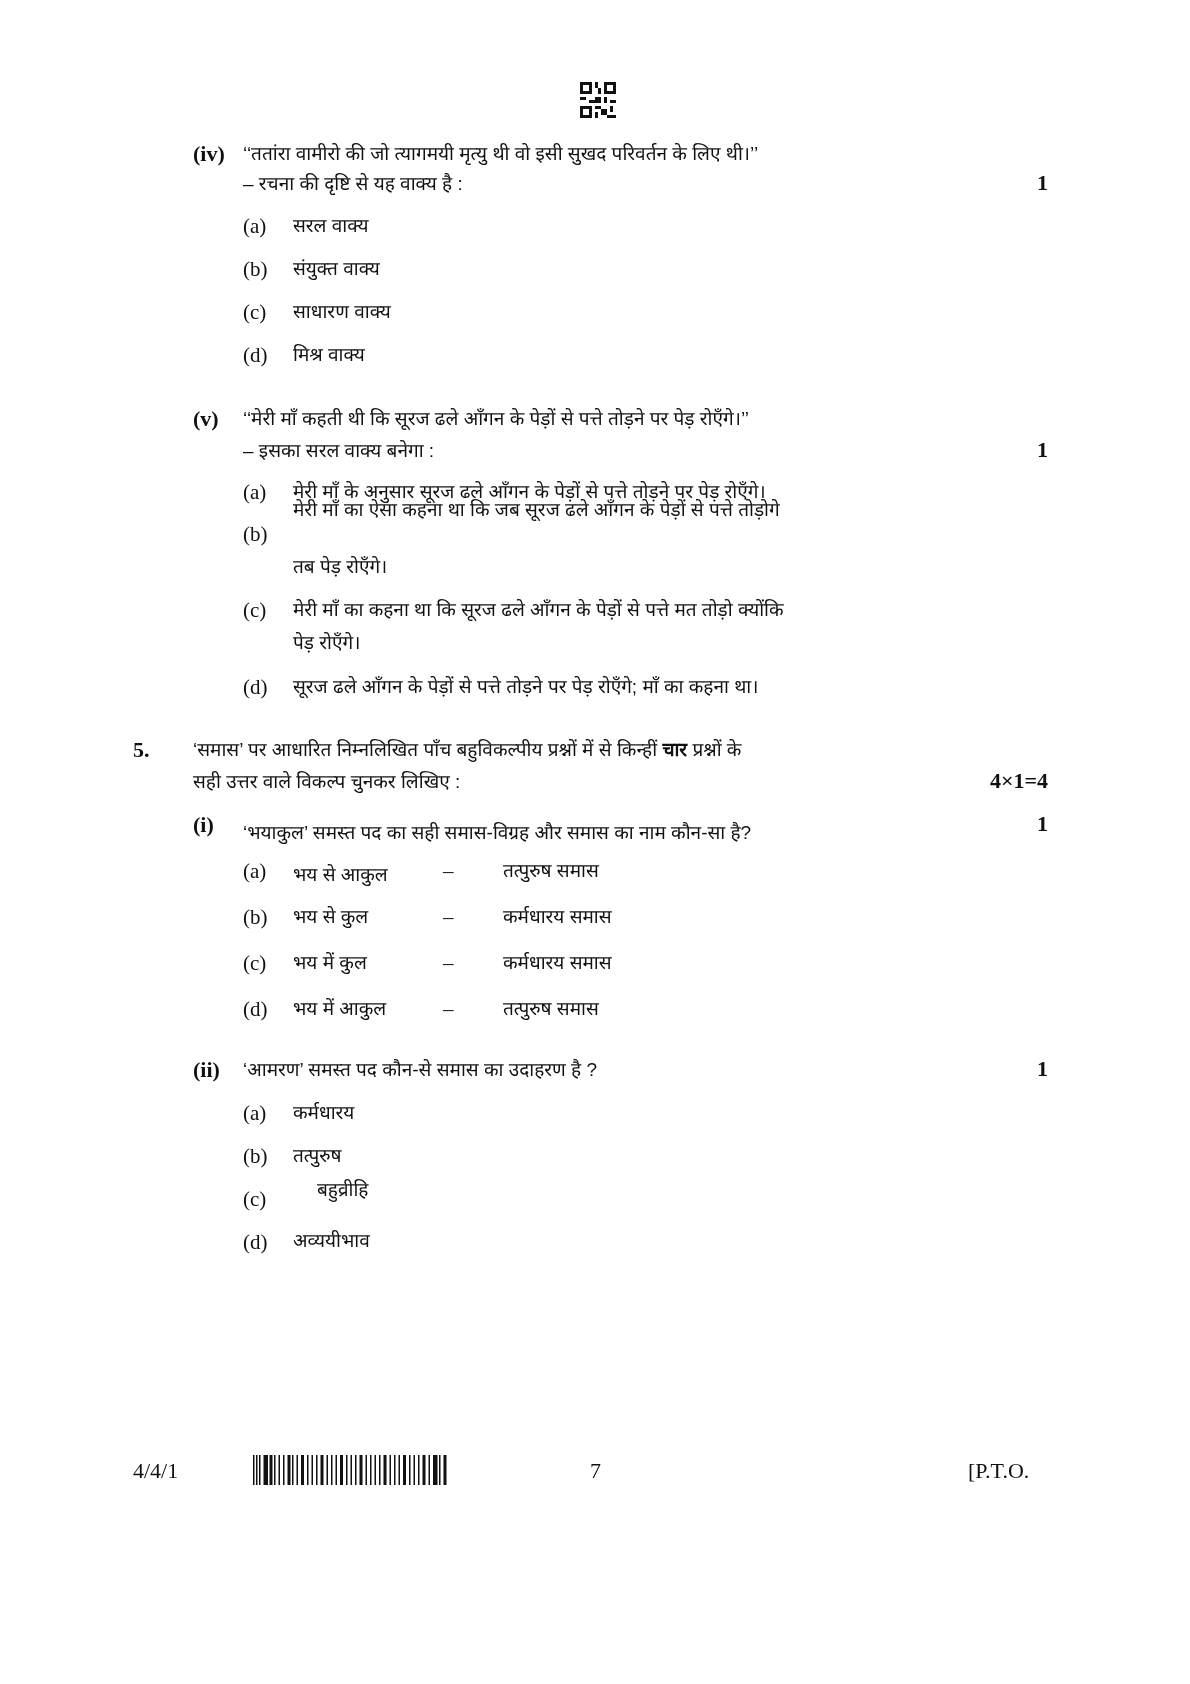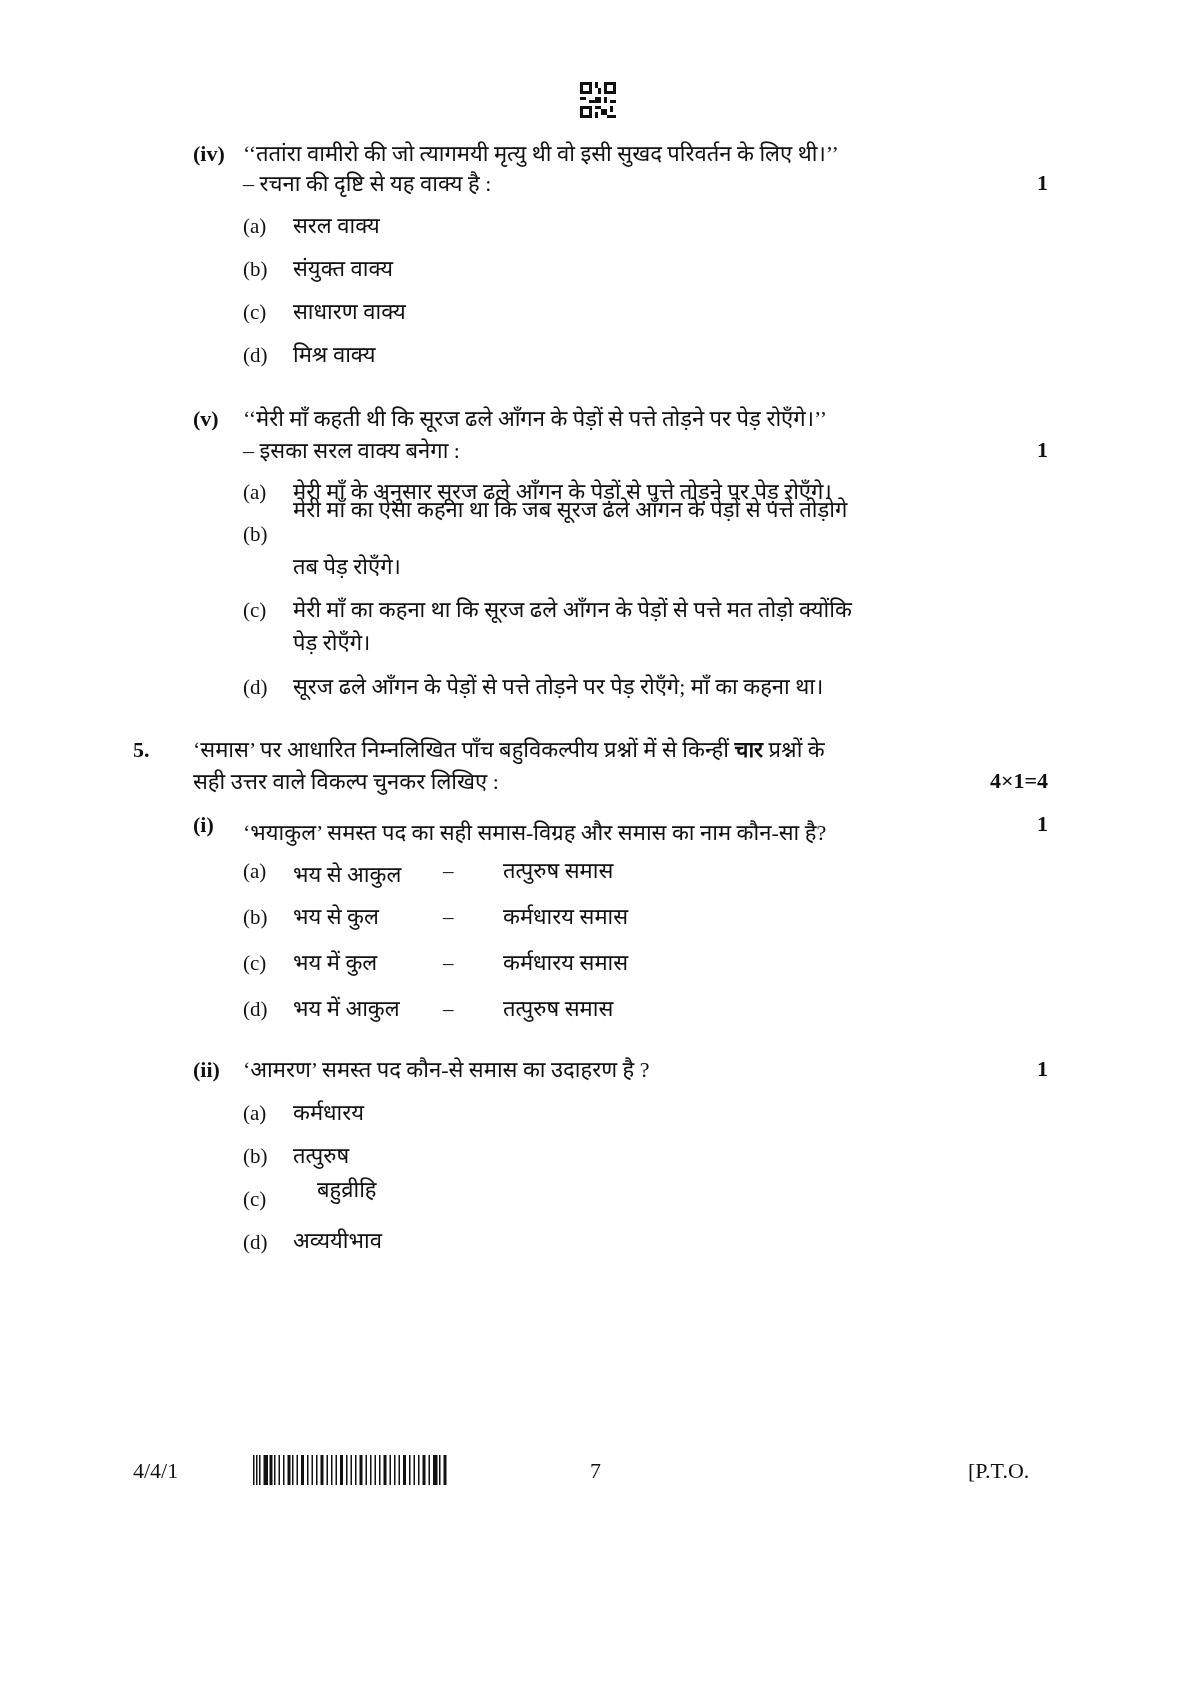--- a/index.html
+++ b/index.html
@@ -3,21 +3,21 @@
 <meta charset="utf-8">
 <style>
   html, body { margin:0; padding:0; background:#ffffff; }
   body { width:1190px; height:1684px; position:relative; overflow:hidden;
          font-family:"Liberation Serif", "DejaVu Serif", serif; color:#111; }
   .abs { position:absolute; }
   .qr { left:580px; top:82px; width:36px; height:36px; }
   .row { position:absolute; font-size:21px; line-height:28px; white-space:nowrap; }
   .num { font-weight:bold; font-size:22px; }
   .marks { position:absolute; right:142px; font-weight:bold; font-size:22px; }
-  .hi { font-family:Liberation Serif, serif; font-size:22px; }
+  .hi { font-family:Liberation Sans, sans-serif; font-size:19px; }
   .footer { position:absolute; top:1458px; font-size:22px; }
   .barcode { position:absolute; left:253px; top:1455px; width:195px; height:30px; }
   b.bold { font-weight:bold; }
 </style>
 </head>
 <body>
 
 <svg class="abs qr" viewBox="0 0 12 12">
   <rect x="0" y="0" width="4" height="4" fill="#111"></rect>
     <rect x="1" y="1" width="2" height="2" fill="#fff"></rect>

